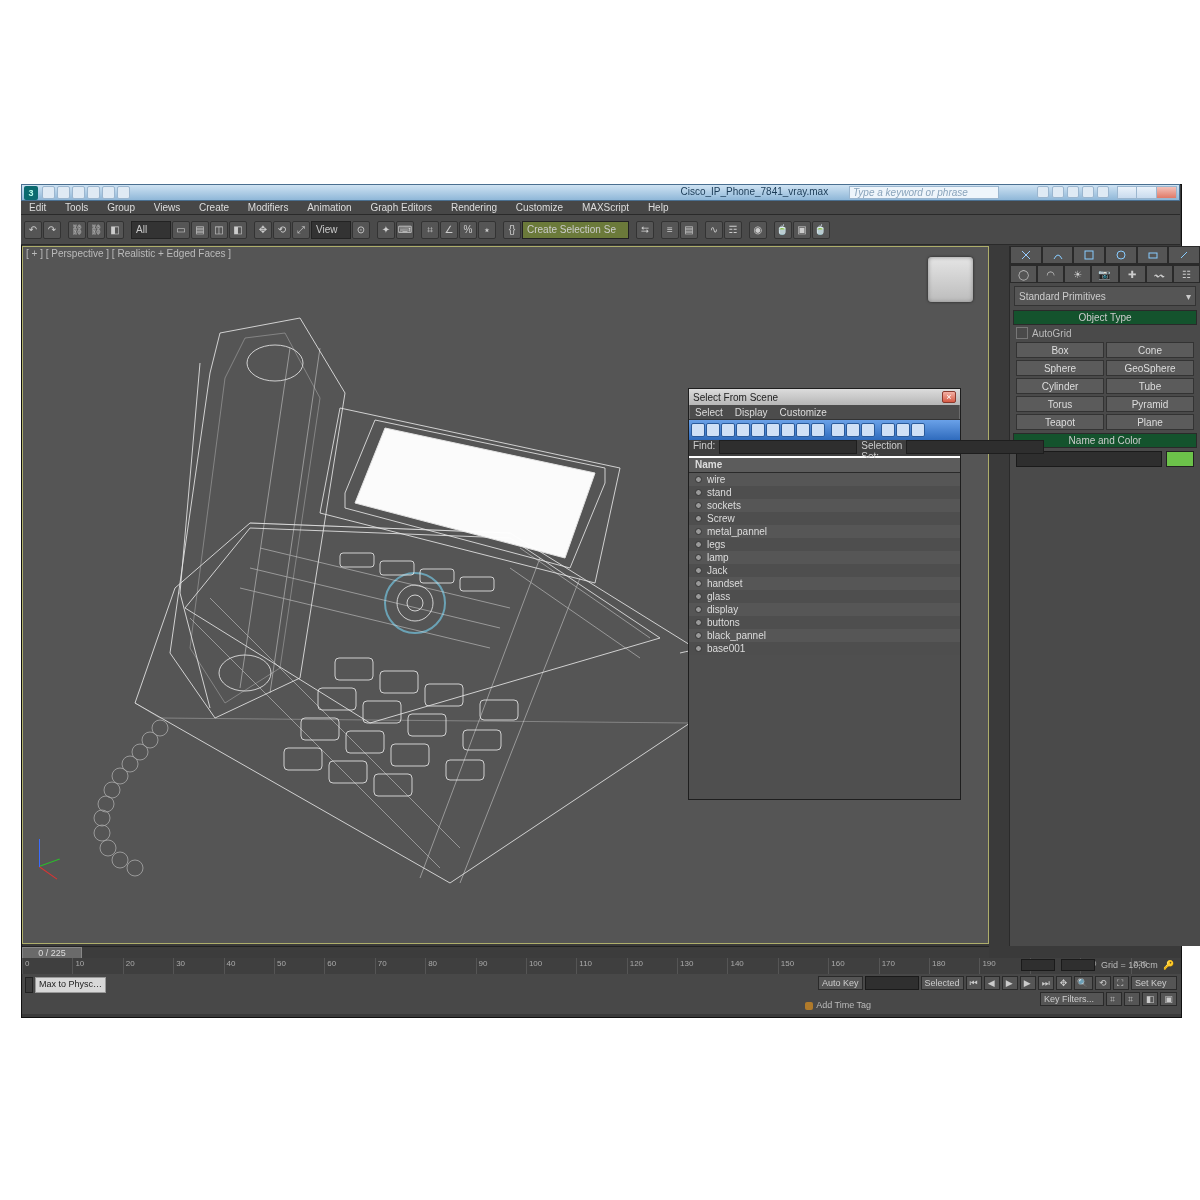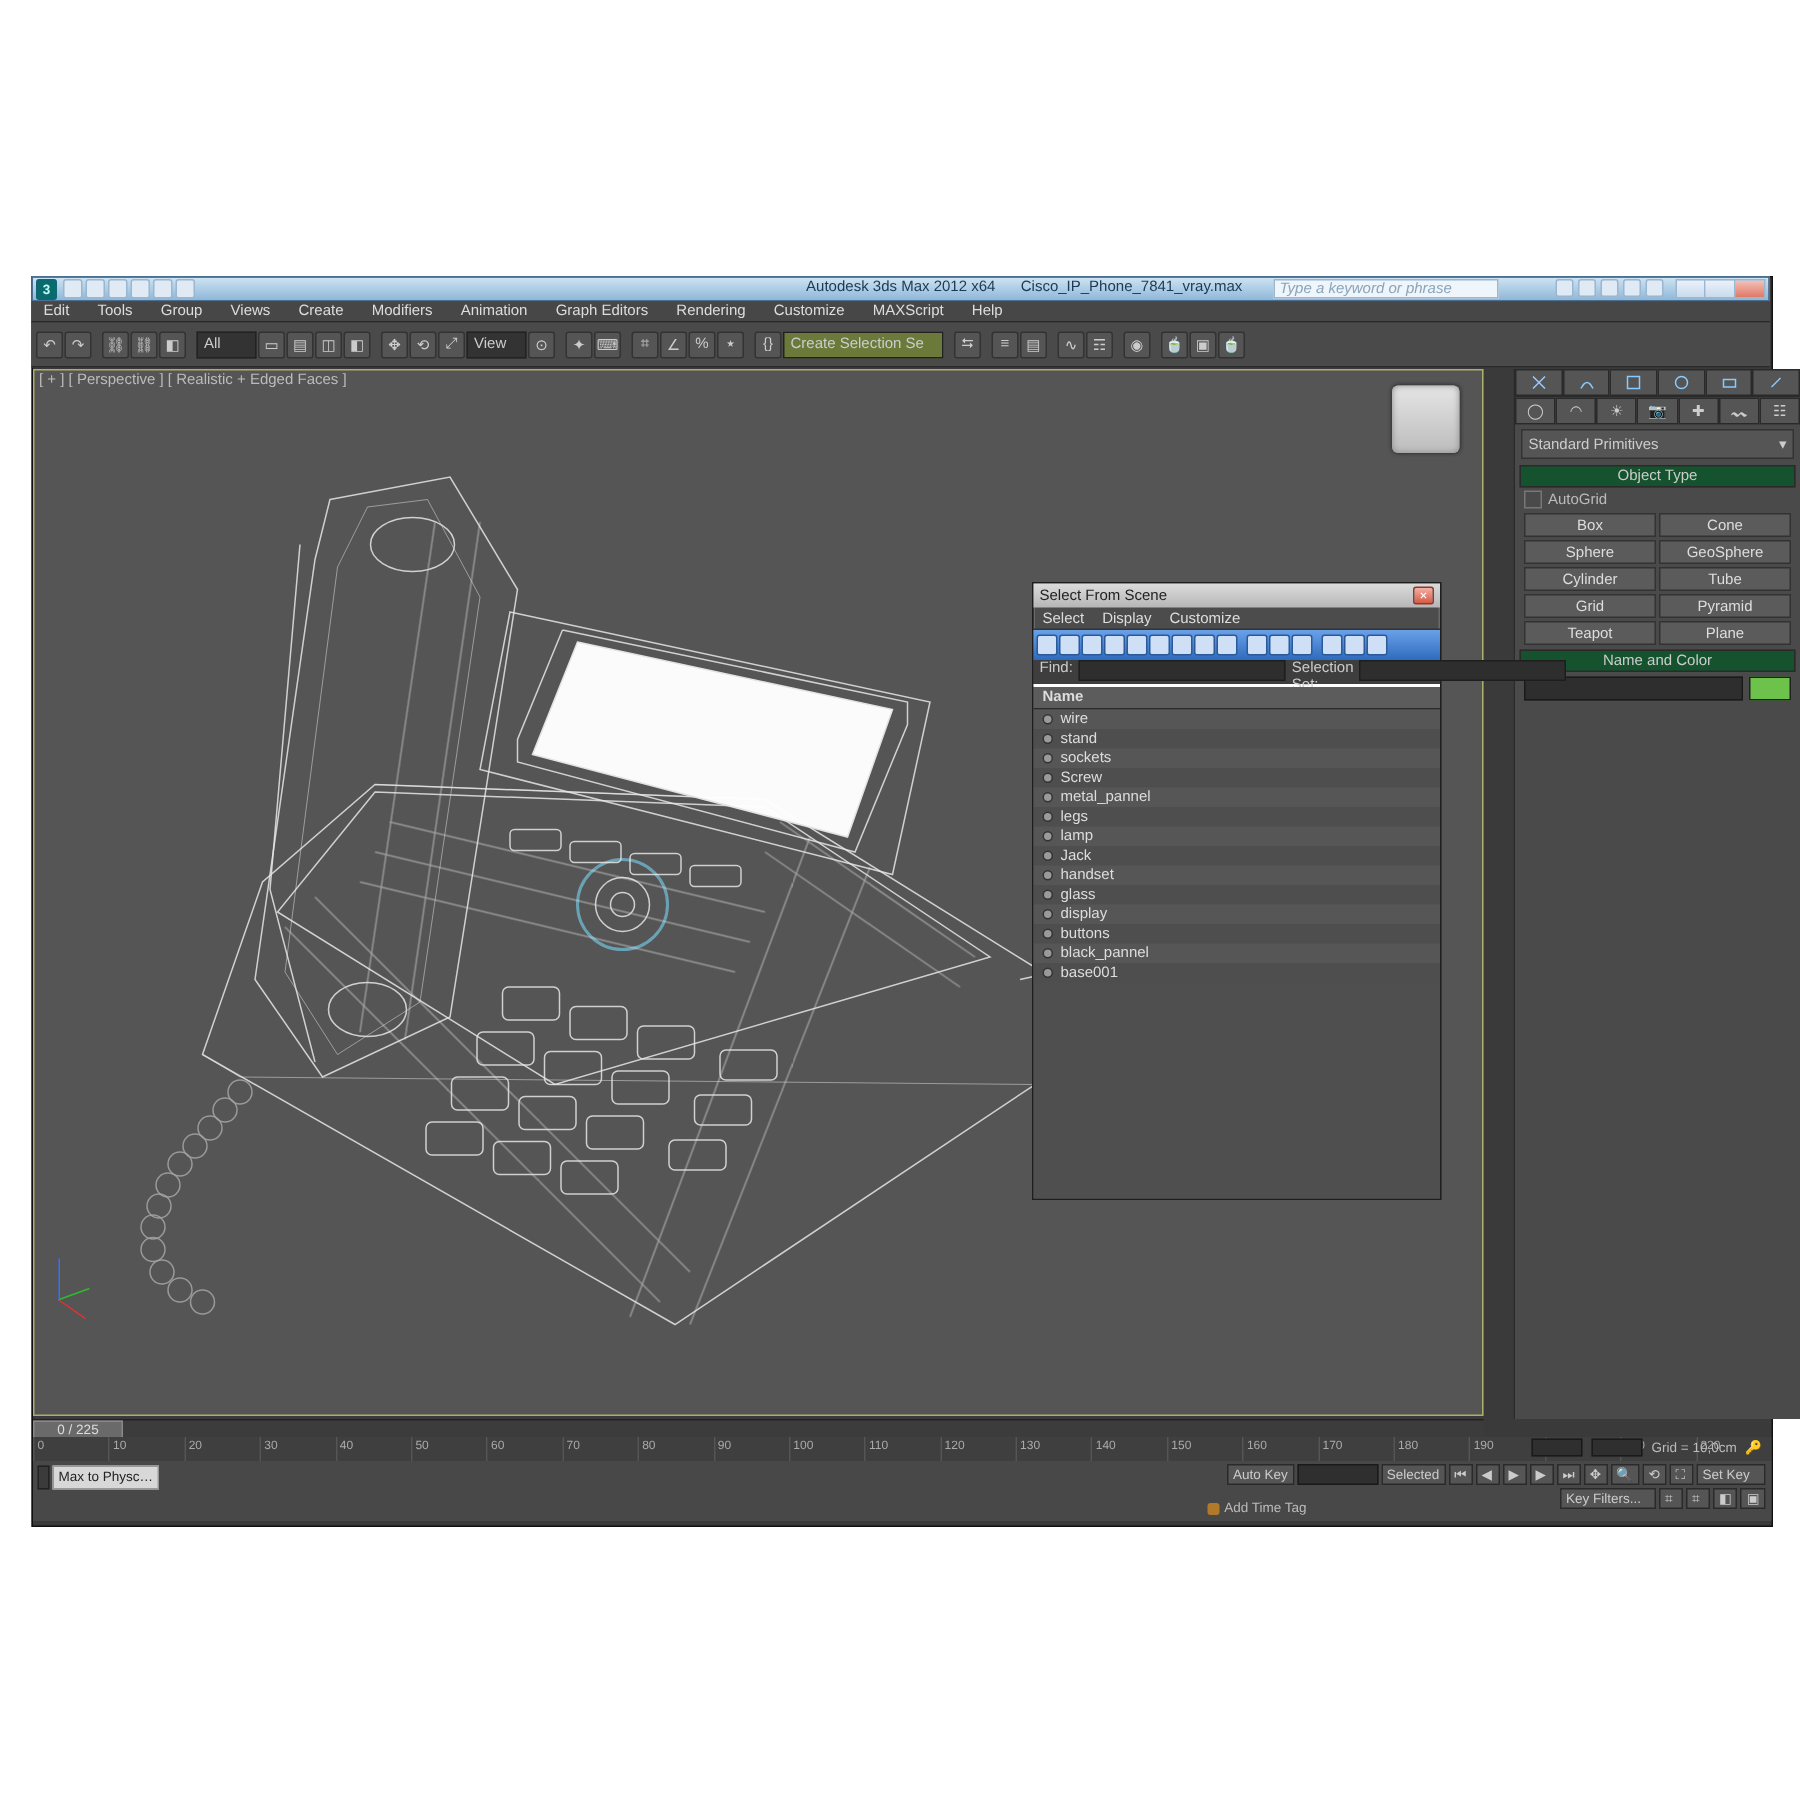--- a/index.html
+++ b/index.html
@@ -100,21 +100,20 @@
 <div class="title-bar">
   <div class="app-icon">3</div>
   <div class="quick">
     <span></span>
     <span></span>
     <span></span>
     <span></span>
     <span></span>
     <span></span>
   </div>
-  <div class="title-name">Autodesk 3ds Max 2012 x64</div>
   <div class="filename">Cisco_IP_Phone_7841_vray.max</div>
   <div class="search-box">Type a keyword or phrase</div>
   <div class="title-icons">
     <span></span>
     <span></span>
     <span></span>
     <span></span>
     <span></span>
   </div>
   <div class="win-btns">
@@ -329,21 +328,21 @@
       <span style="width:10px;height:10px;border:1px solid #777;display:inline-block"></span>
       <span>AutoGrid</span>
     </div>
   <div class="cmd-grid">
     <button>Box</button>
     <button>Cone</button>
     <button>Sphere</button>
     <button>GeoSphere</button>
     <button>Cylinder</button>
     <button>Tube</button>
-    <button>Grid</button>
+    <button>Torus</button>
     <button>Pyramid</button>
     <button>Teapot</button>
     <button>Plane</button>
   </div>
   <div class="rollout-header">Name and Color</div>
   <div style="display:flex;align-items:center;margin:3px 6px;gap:4px">
     <div style="flex:1;height:14px;background:#2e2e2e;border:1px solid #1a1a1a"></div>
     <div class="color-swatch" style="margin:0"></div>
   </div>
 </div>

